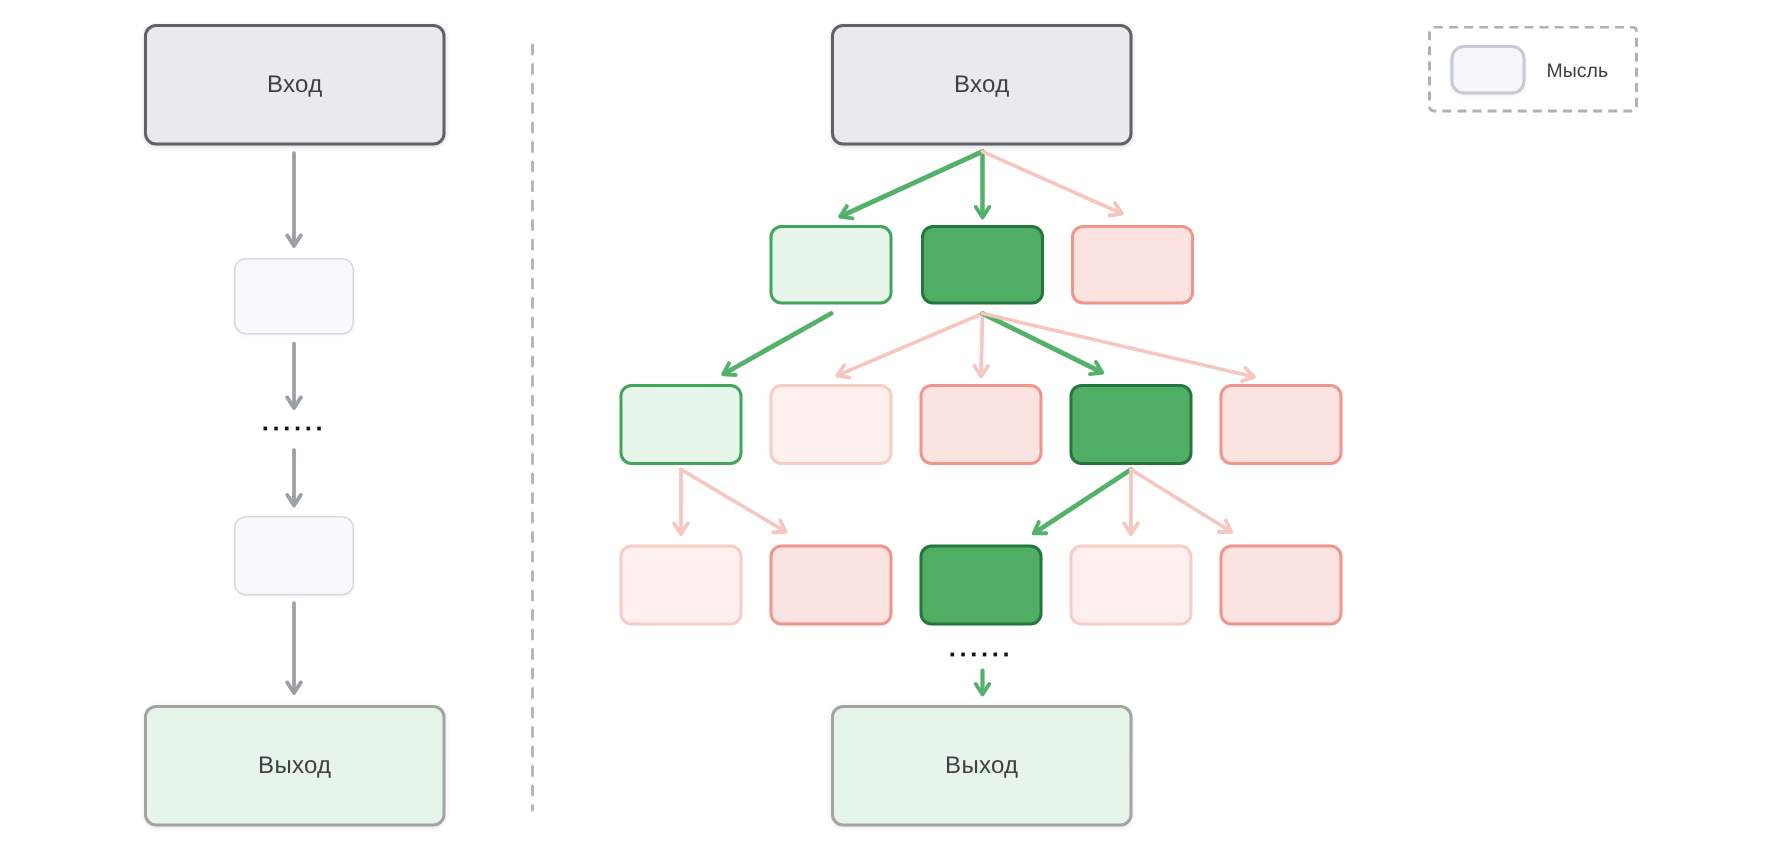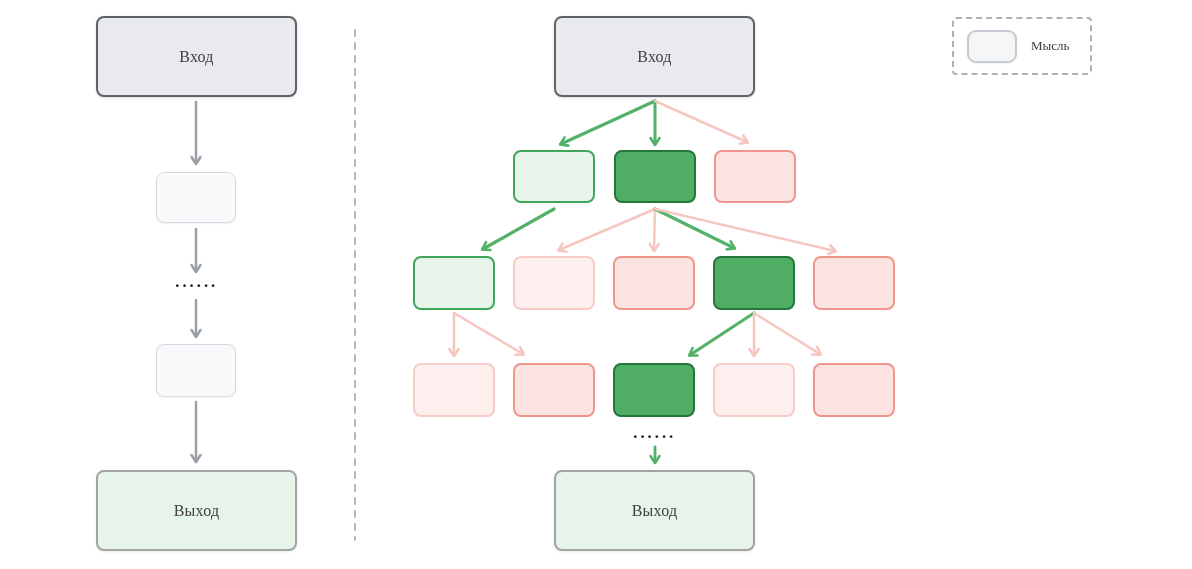--- a/index.html
+++ b/index.html
@@ -1,21 +1,21 @@
 <!DOCTYPE html>
 <html><head>
 <meta charset="utf-8">
 <style>
   html, body { margin: 0; padding: 0; background: #ffffff; }
   .stage {
     position: relative;
     width: 1192px;
     height: 569px;
     background: #ffffff;
-    font-family: Liberation Serif, serif;
+    font-family: Liberation Sans, sans-serif;
     overflow: hidden;
   }
   #arrows {
     position: absolute;
     left: 0; top: 0;
     pointer-events: none;
   }
   .node {
     position: absolute;
     box-sizing: border-box;

